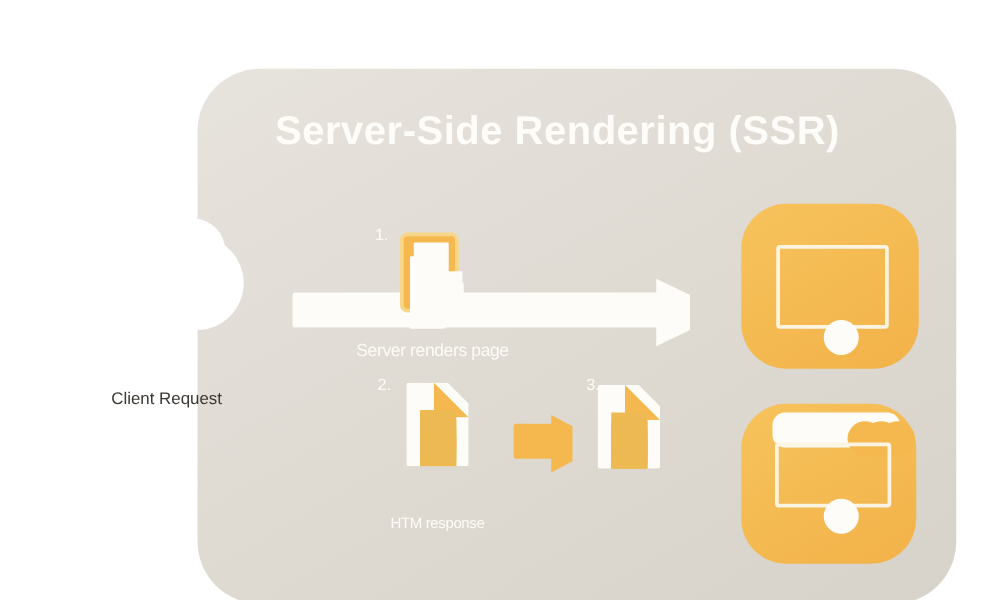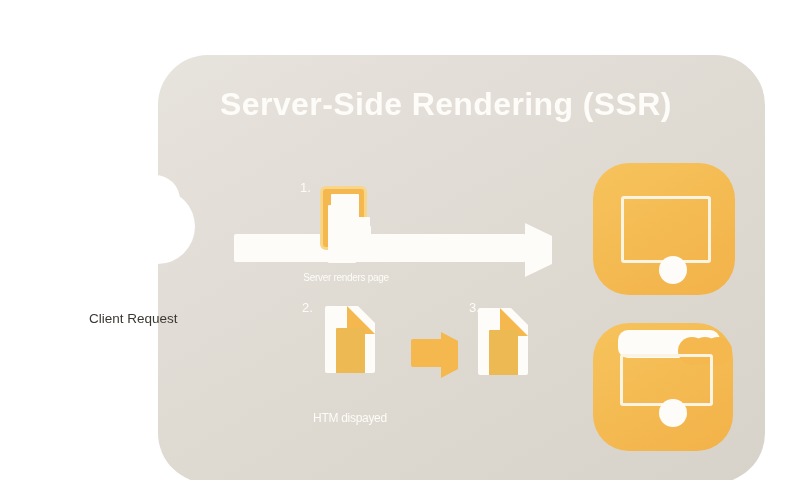--- a/index.html
+++ b/index.html
@@ -35,21 +35,21 @@
                    border-left:27px solid var(--text-white);
                    border-top:13px solid transparent;border-bottom:13px solid transparent;}
 
   .step-number{position:absolute;font-size:13px;color:var(--text-white);z-index:4;}
   .num1{left:258px;top:138px;}
   .num2{left:260px;top:258px;}
   .num3{left:427px;top:258px;}
 
   .step-label{position:absolute;font-size:12px;letter-spacing:-.3px;color:var(--text-white);
               text-align:center;z-index:4;}
-  .label1{left:233px;top:230px;width:170px;font-size:10px;}
+  .label1{left:233px;top:230px;width:170px;font-size:14px;}
   .label2{left:242px;top:369px;width:160px;}
   .label3{left:383px;top:369px;width:184px;}
 
   
   .render-icon{position:absolute;left:292px;top:158px;width:47px;height:64px;z-index:4;
                background:var(--accent-orange);border:3px solid var(--icon-border-yellow);border-radius:6px;}
   .render-icon .blk{position:absolute;background:var(--text-white);border-radius:1px;}
   .blk-a{right:5px;top:5px;width:11px;height:7px;}
   .blk-b{left:5px;top:16px;width:24px;height:9px;}
   .blk-c1{left:5px;top:28px;width:11px;height:6px;}
@@ -124,21 +124,21 @@
   <div class="step-number num2">2.</div>
   <div class="doc doc2">
     <div class="fold"></div>
     <div class="line l1"></div>
     <div class="line l2"></div>
     <div class="line l3"></div>
     <div class="line l4"></div>
     <div class="line l5"></div>
     <div class="line l6"></div>
   </div>
-  <div class="step-label label2">HTM dispayed</div>
+  <div class="step-label label2">HTM response</div>
 
   <div class="step-arrow-line"></div>
   <div class="step-arrow-head"></div>
 
   <div class="step-number num3">3.</div>
   <div class="doc doc3">
     <div class="fold"></div>
     <div class="line l1"></div>
     <div class="line l2"></div>
     <div class="line l3"></div>

